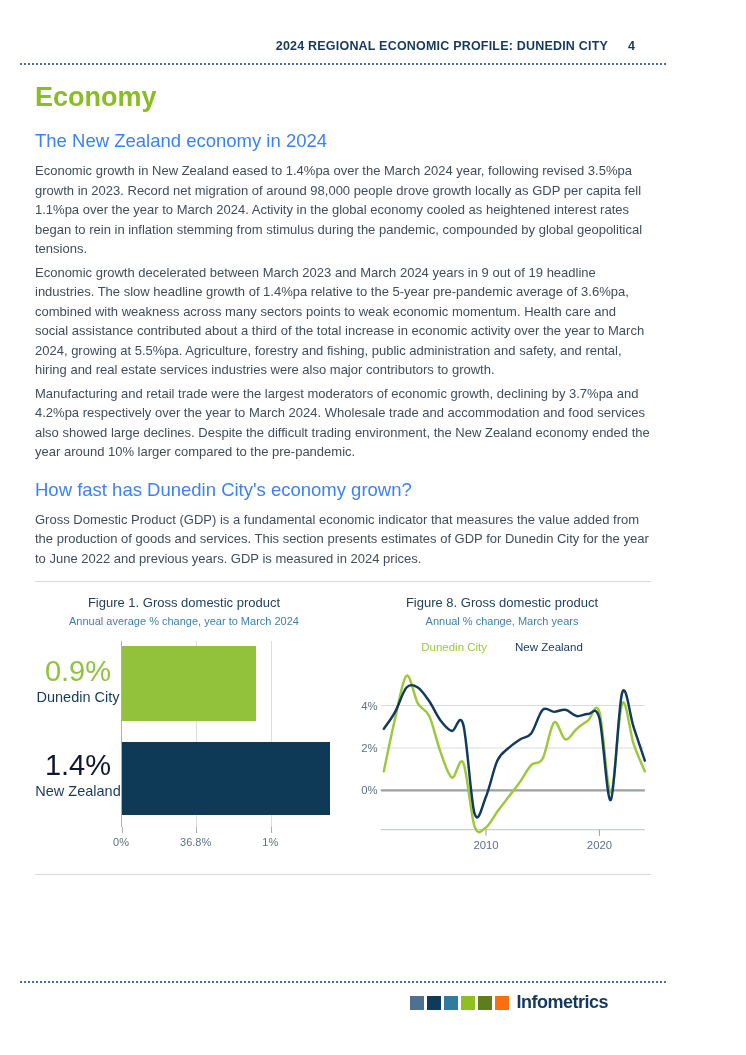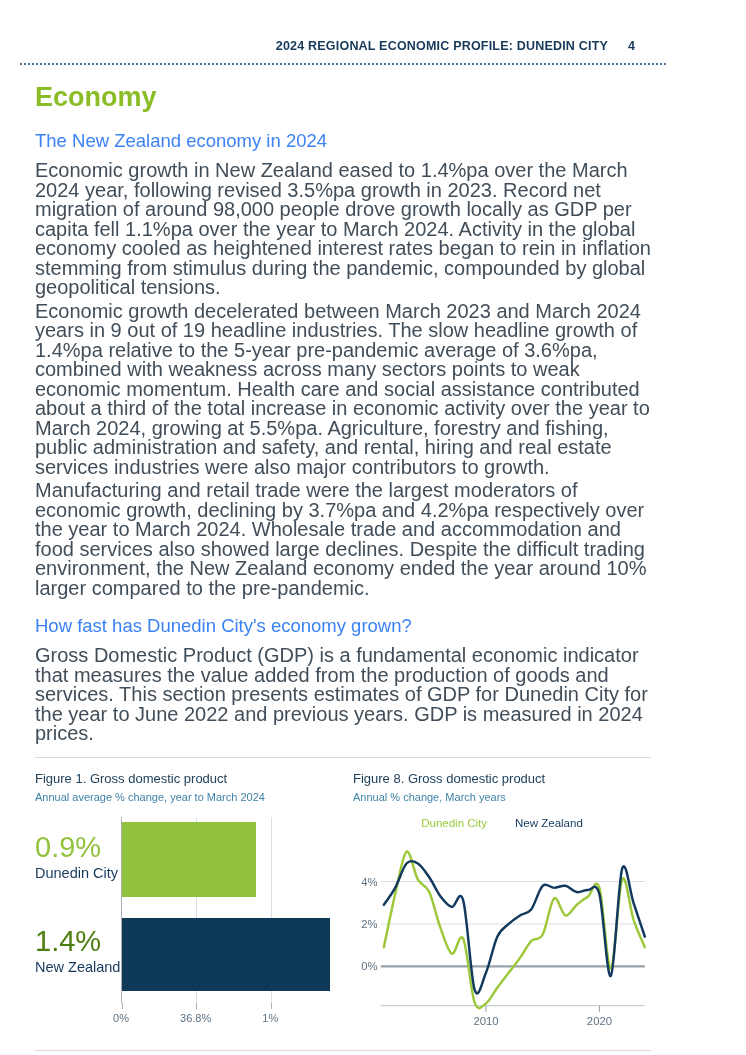--- a/index.html
+++ b/index.html
@@ -10,25 +10,25 @@
   
   .header { padding: 36px 51px 9px 82px; text-align: right; }
   .header-title { font-size: 12.5px; font-weight: bold; color:#16395a; letter-spacing: .2px; }
   .page-num { font-size: 12.5px; font-weight: bold; color:#16395a; margin-left: 20px; }
   .dotted { border-top: 2px dotted #47729a; margin: 0 20px; height:0; }
 
   
   .content { padding: 0 35px; }
   h1.main { font-size: 27px; font-weight: bold; color:#8abc26; margin: 17px 0 0 0; }
   h2.sec { font-size: 18.5px; font-weight: 400; color:#3b82f6; margin: 17px 0 9px 0; }
-  p.body { font-size: 20px; line-height: 19.5px; color:#414e59; margin: 0 0 4px 0; }
+  p.body { font-size: 13px; line-height: 19.5px; color:#414e59; margin: 0 0 4px 0; }
 
   
   .figures { display: flex; gap: 20px; margin-top: 13px; border-top: 1px solid #d5dadd; border-bottom: 1px solid #d5dadd; padding: 13px 0 16px 0; }
-  .fig { flex: 1; min-width: 0; }
+  .fig { flex: 1; min-width: 0; text-align: center; }
   .fig-title { font-size: 13px; color:#22425c; margin-bottom: 5px; }
   .fig-sub { font-size: 11px; color:#3e82a6; margin-bottom: 14px; }
 
   
   .bar-wrap { display: flex; margin-top: 2px; }
   .bar-labels { width: 86px; flex: none; }
   .blab0 { margin-top: 14px; }
   .blab1 { margin-top: 44px; }
   .bv { font-size: 29px; font-weight: 400; line-height: 32px; }
   .bn { font-size: 14.5px; color:#16395d; margin-top: 2px; }
@@ -78,21 +78,21 @@
       <div class="fig">
         <div class="fig-title">Figure 1. Gross domestic product</div>
         <div class="fig-sub">Annual average % change, year to March 2024</div>
         <div class="bar-wrap">
           <div class="bar-labels">
             <div class="blab0">
               <div class="bv" id="bv0" style="color: rgb(146, 193, 60);">0.9%</div>
               <div class="bn">Dunedin City</div>
             </div>
             <div class="blab1">
-              <div class="bv" id="bv1" style="color: #4d7c0f;">1.4%</div>
+              <div class="bv" id="bv1" style="color: #0f172a;">1.4%</div>
               <div class="bn">New Zealand</div>
             </div>
           </div>
           <div class="bar-plot" id="fig1-plot">
               <div class="vtick" style="left: 0%;"></div>
               <div class="vgrid" style="left: 35.2113%;"></div>
               <div class="vtick" style="left: 35.2113%;"></div>
               <div class="vgrid" style="left: 70.4225%;"></div>
               <div class="vtick" style="left: 70.4225%;"></div>
               <div class="hbar" style="width: 63.3803%; background: rgb(146, 193, 60); top: 5px; height: 75px;"></div>

